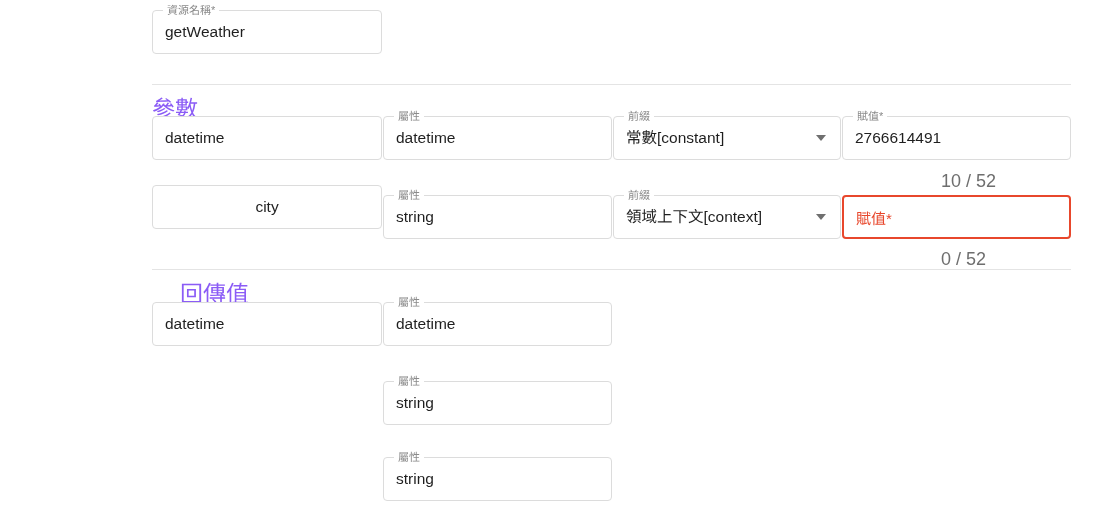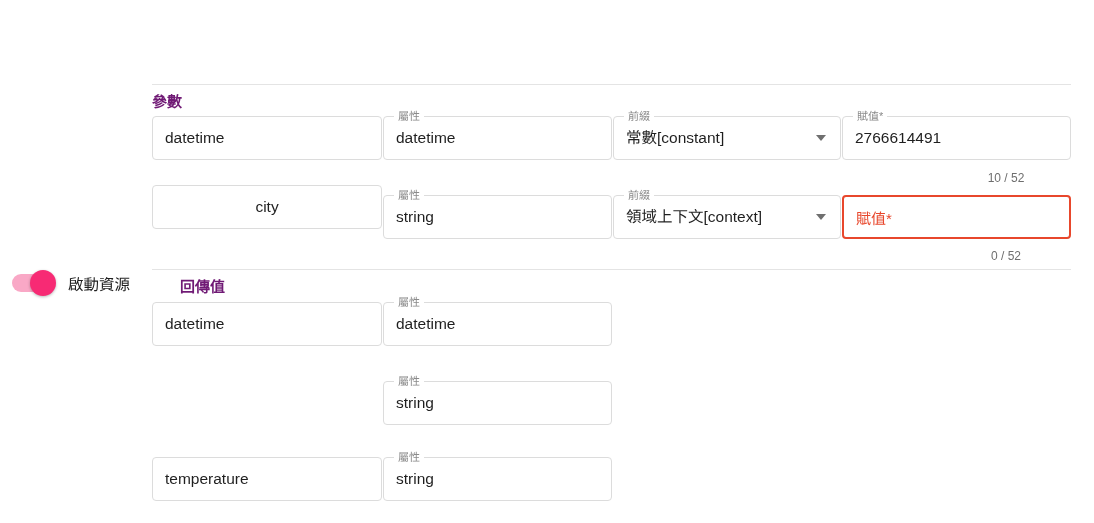--- a/index.html
+++ b/index.html
@@ -74,37 +74,37 @@
     width: 0;
     height: 0;
     border-left: 5.5px solid transparent;
     border-right: 5.5px solid transparent;
     border-top: 6px solid #6f6f6f;
   }
 
   
   .counter {
     position: absolute;
-    font-size: 12px;
+    font-size: 18px;
     color: #6e6e6e;
-    text-align: center;
+    text-align: left;
     white-space: nowrap;
   }
 
   
   .divider {
     position: absolute;
     height: 1px;
     background: #e4e4e4;
   }
   .section-title {
     position: absolute;
-    font-size: 15px;
-    font-weight: bold;
-    color: #701a75;
+    font-size: 23px;
+    font-weight: normal;
+    color: #8b5cf6;
     white-space: nowrap;
   }
 
   
   .toggle-wrap {
     position: absolute;
     display: flex;
     align-items: center;
   }
   .toggle {
@@ -130,20 +130,26 @@
     font-size: 15.5px;
     color: #1f1f1f;
     white-space: nowrap;
   }
 </style>
 </head>
 <body>
 
 <div class="page">
 
+  <div class="field" style="left:152px; top:10px; width:230px;">
+    <span class="notch-label">
+      <span>資源名稱</span><span class="req">*</span>
+    </span>
+    <span class="value">getWeather</span>
+  </div>
 
   <div class="divider" style="left:152px; top:84px; width:919px;"></div>
 
   <div class="section-title" style="left:152px; top:90px;">參數</div>
 
   <div class="field" style="left:152px; top:116px; width:230px;">
     <span class="value">datetime</span>
   </div>
 
   <div class="field" style="left:383px; top:116px; width:229px;">
@@ -182,45 +188,36 @@
   </div>
 
   <div class="field error" style="left:842px; top:195px; width:229px;">
     <span class="inner-label">
       <span>賦值</span><span class="req">*</span>
     </span>
   </div>
 
   <div class="counter" style="left:941px; top:249px; width:130px;">0 / 52</div>
 
-  <div class="toggle-wrap" style="left:12px; top:272px;">
-    <span class="toggle">
-      <span class="thumb"></span>
-    </span>
-    <span class="toggle-label">啟動資源</span>
-  </div>
 
   <div class="divider" style="left:152px; top:269px; width:919px;"></div>
 
   <div class="section-title" style="left:152px; top:275px;margin-left:28px;">回傳值</div>
 
   <div class="field" style="left:152px; top:302px; width:230px;">
     <span class="value">datetime</span>
   </div>
   <div class="field" style="left:383px; top:302px; width:229px;">
     <span class="notch-label">屬性</span>
     <span class="value">datetime</span>
   </div>
 
   <div class="field" style="left:383px; top:381px; width:229px;">
     <span class="notch-label">屬性</span>
     <span class="value">string</span>
   </div>
 
-  <div class="field" style="left:152px; top:457px; width:230px;">
-    <span class="value">temperature</span>
-  </div>
   <div class="field" style="left:383px; top:457px; width:229px;">
     <span class="notch-label">屬性</span>
     <span class="value">string</span>
   </div>
 
 </div>
 
 </body></html>

